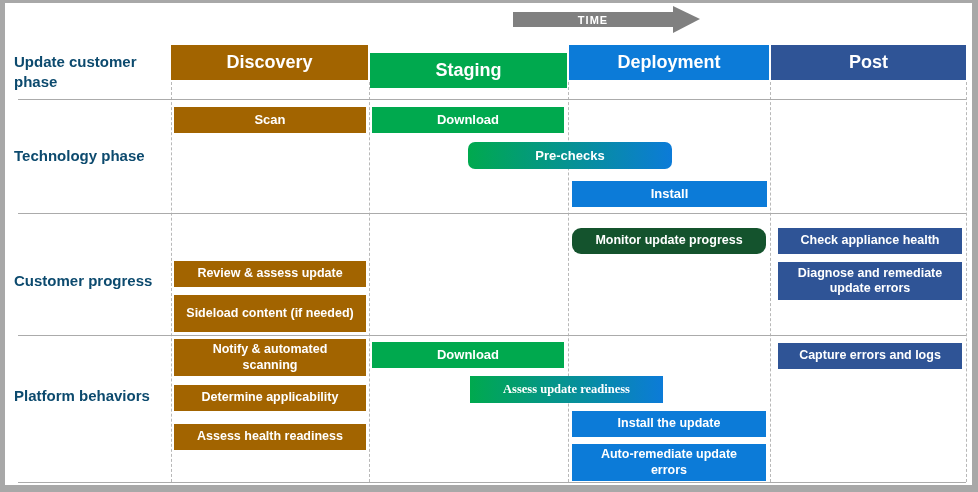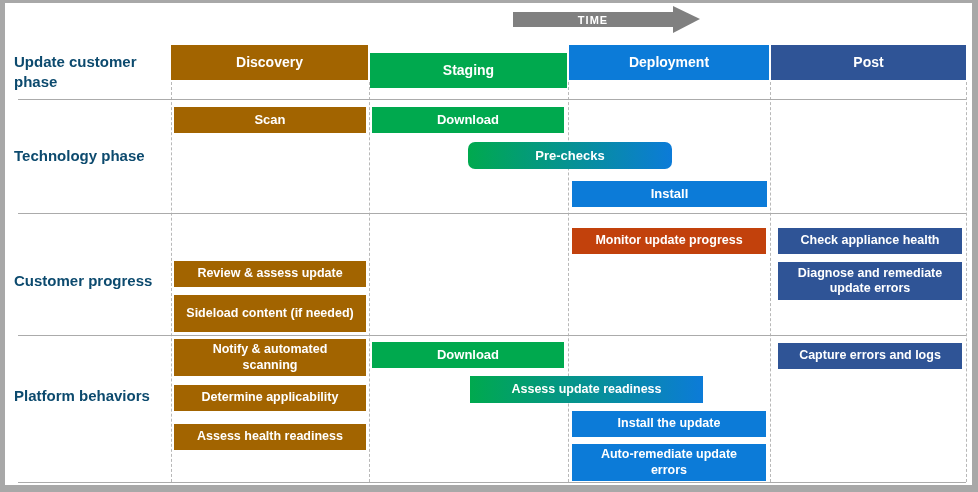--- a/index.html
+++ b/index.html
@@ -31,21 +31,21 @@
   .rowlabel {
     position:absolute; left:14px; width:146px;
     font-weight:bold; color:#0c4a6e; font-size:15px; line-height:1.32;
   }
   
   .bar {
     position:absolute; box-sizing:border-box; padding:0 8px;
     display:flex; align-items:center; justify-content:center; text-align:center;
     color:#ffffff; font-weight:bold; font-size:13px; line-height:1.22;
   }
-  .bar.hdr { font-size:14px; }
+  .bar.hdr { font-size:18px; }
   .bar.sm  { font-size:12.5px; padding:0 10px; }
 </style>
 </head>
 <body>
 
 <div class="stage">
   <div class="canvas"></div>
 
   <div class="arrow-body">
     <span>TIME</span>
@@ -71,27 +71,27 @@
   <div class="rowlabel" style="top:52px;width:158px">Update customer phase</div>
   <div class="rowlabel" style="top:146px">Technology phase</div>
   <div class="rowlabel" style="top:271px">Customer progress</div>
   <div class="rowlabel" style="top:386px">Platform behaviors</div>
 
   <div class="bar" style="left: 174px; top: 107px; width: 192px; height: 26px; background: rgb(162, 100, 0);">Scan</div>
   <div class="bar" style="left: 372px; top: 107px; width: 192px; height: 26px; background: rgb(0, 169, 78);">Download</div>
   <div class="bar" style="left: 468px; top: 142px; width: 204px; height: 27px; background: linear-gradient(90deg, rgb(0, 169, 78), rgb(12, 123, 216)); border-radius: 7px;">Pre-checks</div>
   <div class="bar" style="left: 572px; top: 181px; width: 195px; height: 26px; background: rgb(12, 123, 216);">Install</div>
 
-  <div class="bar sm" style="left: 572px; top: 228px; width: 194px; height: 26px; background: #c2410c;">Monitor update progress</div>
+  <div class="bar sm" style="left: 572px; top: 228px; width: 194px; height: 26px; background: #14532d; border-radius: 9px;">Monitor update progress</div>
   <div class="bar sm" style="left: 778px; top: 228px; width: 184px; height: 26px; background: rgb(47, 84, 150);">Check appliance health</div>
   <div class="bar sm" style="left: 174px; top: 261px; width: 192px; height: 26px; background: rgb(162, 100, 0);">Review &amp; assess update</div>
   <div class="bar sm" style="left: 778px; top: 262px; width: 184px; height: 38px; background: rgb(47, 84, 150);">Diagnose and remediate update errors</div>
   <div class="bar sm" style="left: 174px; top: 295px; width: 192px; height: 37px; background: rgb(162, 100, 0);">Sideload content (if needed)</div>
 
   <div class="bar sm" style="left: 174px; top: 339px; width: 192px; height: 37px; background: rgb(162, 100, 0);">Notify &amp; automated scanning</div>
   <div class="bar" style="left: 372px; top: 342px; width: 192px; height: 26px; background: rgb(0, 169, 78);">Download</div>
   <div class="bar sm" style="left: 778px; top: 343px; width: 184px; height: 26px; background: rgb(47, 84, 150);">Capture errors and logs</div>
-  <div class="bar sm" style="left: 470px; top: 376px; width: 233px; height: 27px; background: linear-gradient(90deg, rgb(0, 169, 78), rgb(12, 123, 216));">Assess update readiness</div>
+  <div class="bar sm" style="left: 470px; top: 376px; width: 193px; height: 27px; background: linear-gradient(90deg, rgb(0, 169, 78), rgb(12, 123, 216)); font-family: Liberation Serif, serif;">Assess update readiness</div>
   <div class="bar sm" style="left: 174px; top: 385px; width: 192px; height: 26px; background: rgb(162, 100, 0);">Determine applicability</div>
   <div class="bar sm" style="left: 572px; top: 411px; width: 194px; height: 26px; background: rgb(12, 123, 216);">Install the update</div>
   <div class="bar sm" style="left: 174px; top: 424px; width: 192px; height: 26px; background: rgb(162, 100, 0);">Assess health readiness</div>
   <div class="bar sm" style="left: 572px; top: 444px; width: 194px; height: 37px; background: rgb(12, 123, 216);">Auto-remediate update errors</div>
 </div>
 
 </body></html>

